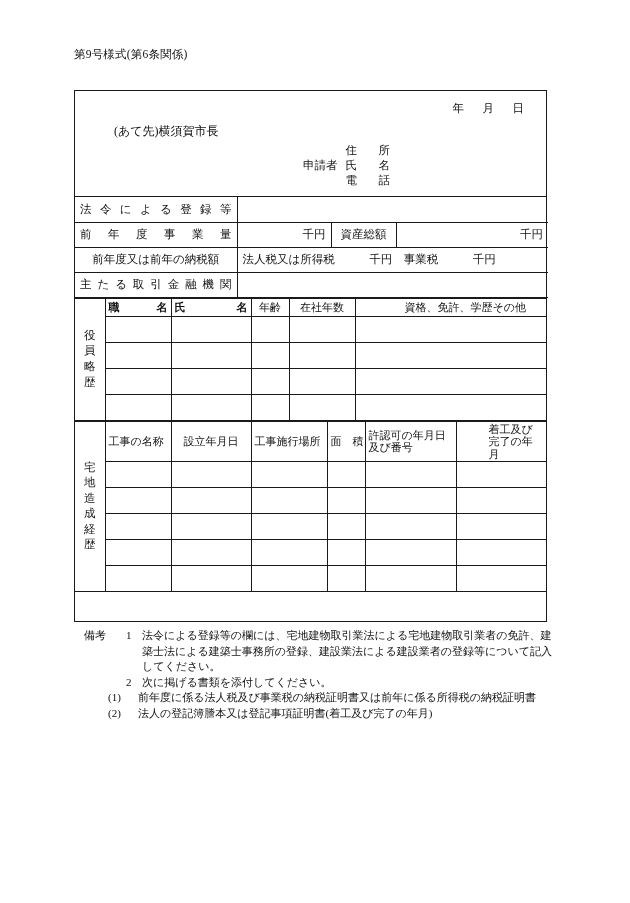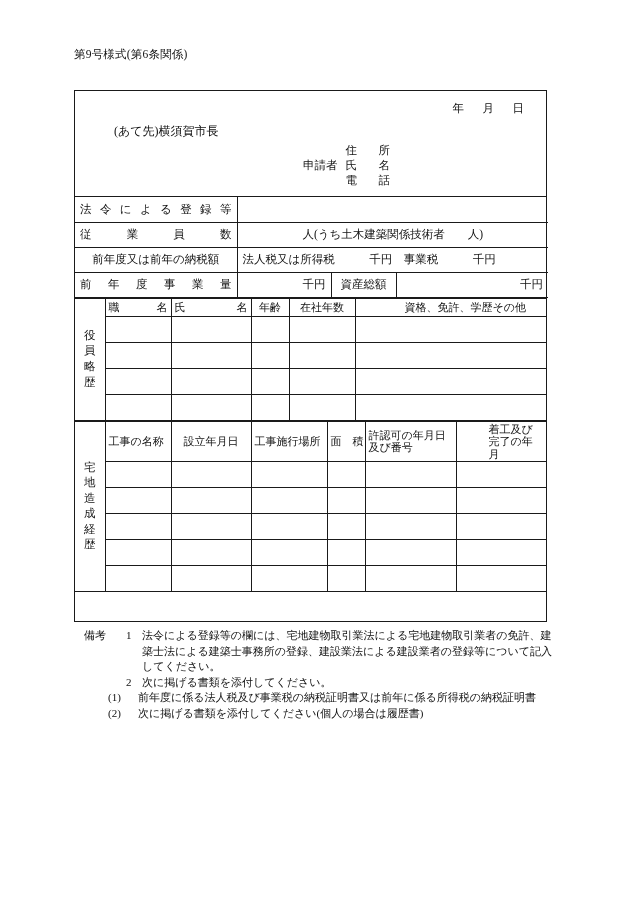--- a/index.html
+++ b/index.html
@@ -175,20 +175,21 @@
     justify-content: center;
     line-height: 1.35;
     font-size: 11.5px;
   }
 
   .justify-head {
     text-align: justify;
     text-align-last: justify;
     white-space: nowrap;
     padding: 0 6px;
+    font-weight: bold;
   }
 
   
   .notes {
     position: absolute;
     left: 84px;
     top: 628px;
     width: 478px;
     font-size: 11px;
     line-height: 1.42;
@@ -248,32 +249,32 @@
           <col style="width:94px">
           <col style="width:65px">
           <col style="width:152px">
         </colgroup>
         <tbody>
           <tr>
             <td class="lbl nb-l">法令による登録等</td>
             <td colspan="3" class="nb-r"></td>
           </tr>
           <tr>
-            <td class="lbl nb-l">従業員数</td>
-            <td colspan="3" class="center nb-r">人(うち土木建築関係技術者　　人)</td>
-          </tr>
-          <tr>
-            <td class="lbl-tight nb-l">前年度又は前年の納税額</td>
-            <td colspan="3" class="nb-r">法人税又は所得税　　　千円　事業税　　　千円</td>
-          </tr>
-          <tr>
             <td class="lbl nb-l">前年度事業量</td>
             <td class="right">千円</td>
             <td class="lbl-tight">資産総額</td>
             <td class="right nb-r">千円</td>
+          </tr>
+          <tr>
+            <td class="lbl-tight nb-l">前年度又は前年の納税額</td>
+            <td colspan="3" class="nb-r">法人税又は所得税　　　千円　事業税　　　千円</td>
+          </tr>
+          <tr>
+            <td class="lbl nb-l">主たる取引金融機関</td>
+            <td colspan="3" class="nb-r"></td>
           </tr>
         </tbody>
       </table>
 
       <table class="section-table">
         <colgroup>
           <col style="width:30px">
           <col style="width:66px">
           <col style="width:80px">
           <col style="width:38px">
@@ -411,17 +412,17 @@
       <div class="note-head" style="visibility:hidden">備考</div>
       <div class="note-num">2</div>
       <div class="note-body">次に掲げる書類を添付してください。</div>
     </div>
     <div class="sub-item">
       <div class="sub-marker">(1)</div>
       <div class="sub-text">前年度に係る法人税及び事業税の納税証明書又は前年に係る所得税の納税証明書</div>
     </div>
     <div class="sub-item">
       <div class="sub-marker">(2)</div>
-      <div class="sub-text">次に掲げる書類を添付してください(個人の場合は履歴書)</div>
+      <div class="sub-text">法人の登記簿謄本又は登記事項証明書(着工及び完了の年月)</div>
     </div>
   </div>
 
 </div>
 
 </body></html>

